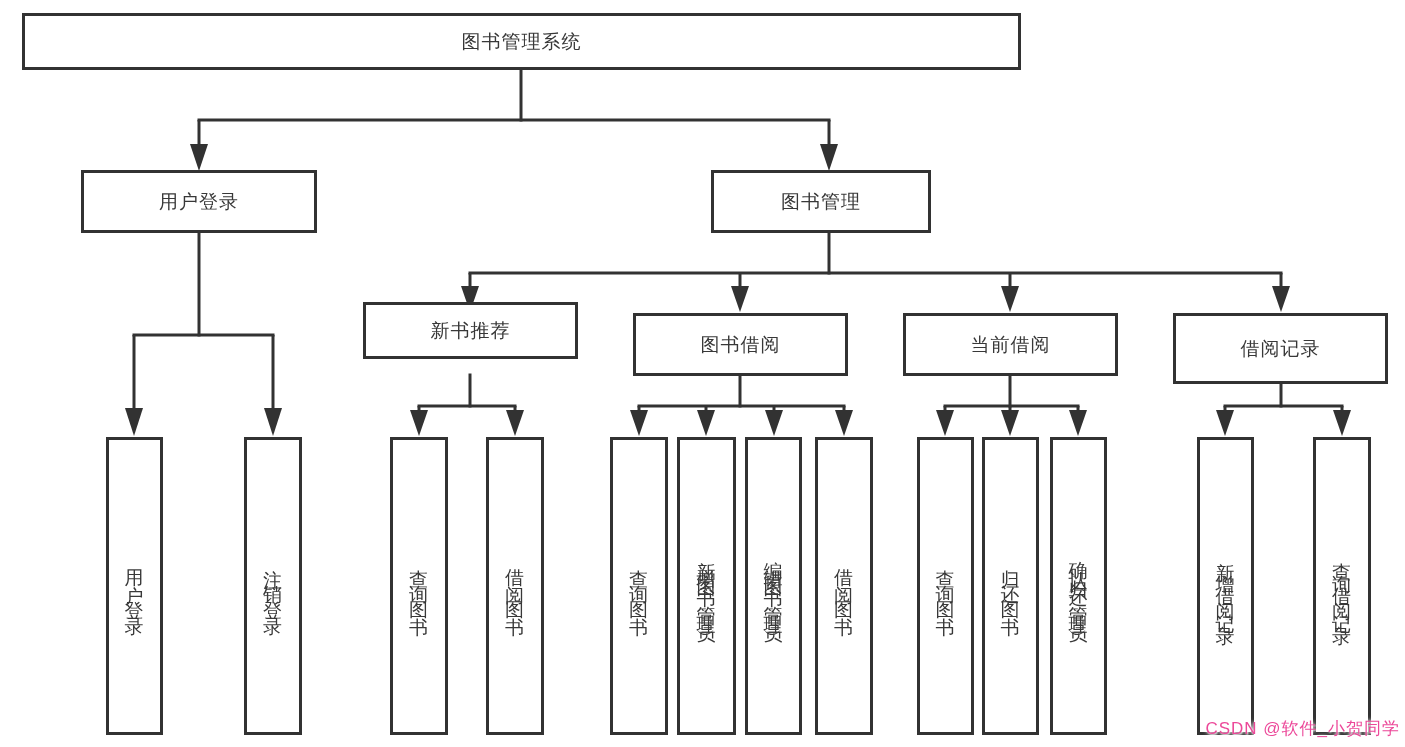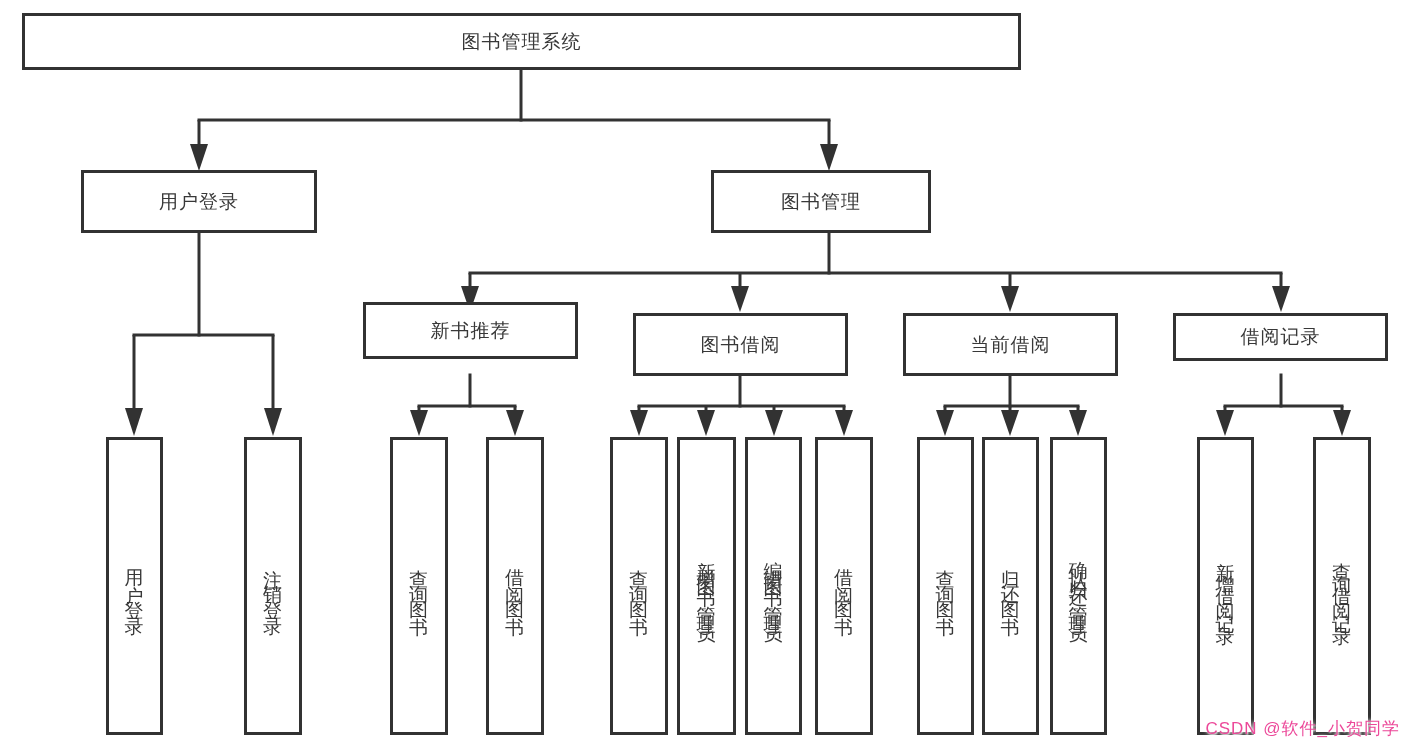--- a/index.html
+++ b/index.html
@@ -137,21 +137,21 @@
 
   <div class="node h" style="left:363px;top:302px;width:215px;height:57px">
     <span>新书推荐</span>
   </div>
   <div class="node h" style="left:633px;top:313px;width:215px;height:63px">
     <span>图书借阅</span>
   </div>
   <div class="node h" style="left:903px;top:313px;width:215px;height:63px">
     <span>当前借阅</span>
   </div>
-  <div class="node h" style="left:1173px;top:313px;width:215px;height:48px">
+  <div class="node h" style="left:1173px;top:313px;width:215px;height:71px">
     <span>借阅记录</span>
   </div>
 
   <div class="node v" style="left:106px;top:437px;width:57px;height:298px">
     <span>用户登录</span>
   </div>
   <div class="node v" style="left:244px;top:437px;width:58px;height:298px">
     <span>注销登录</span>
   </div>
 

